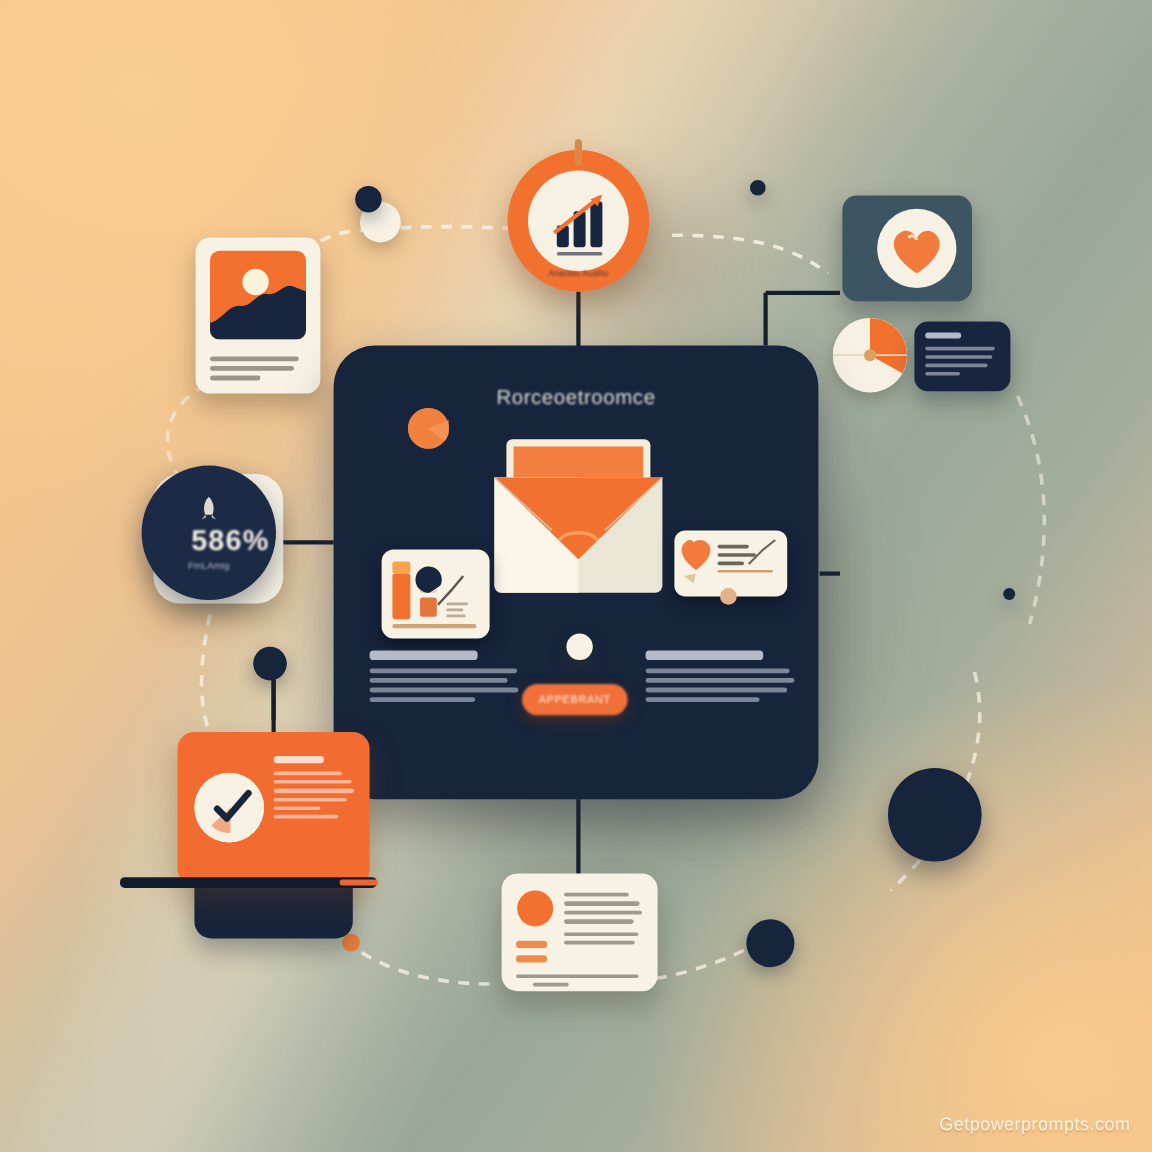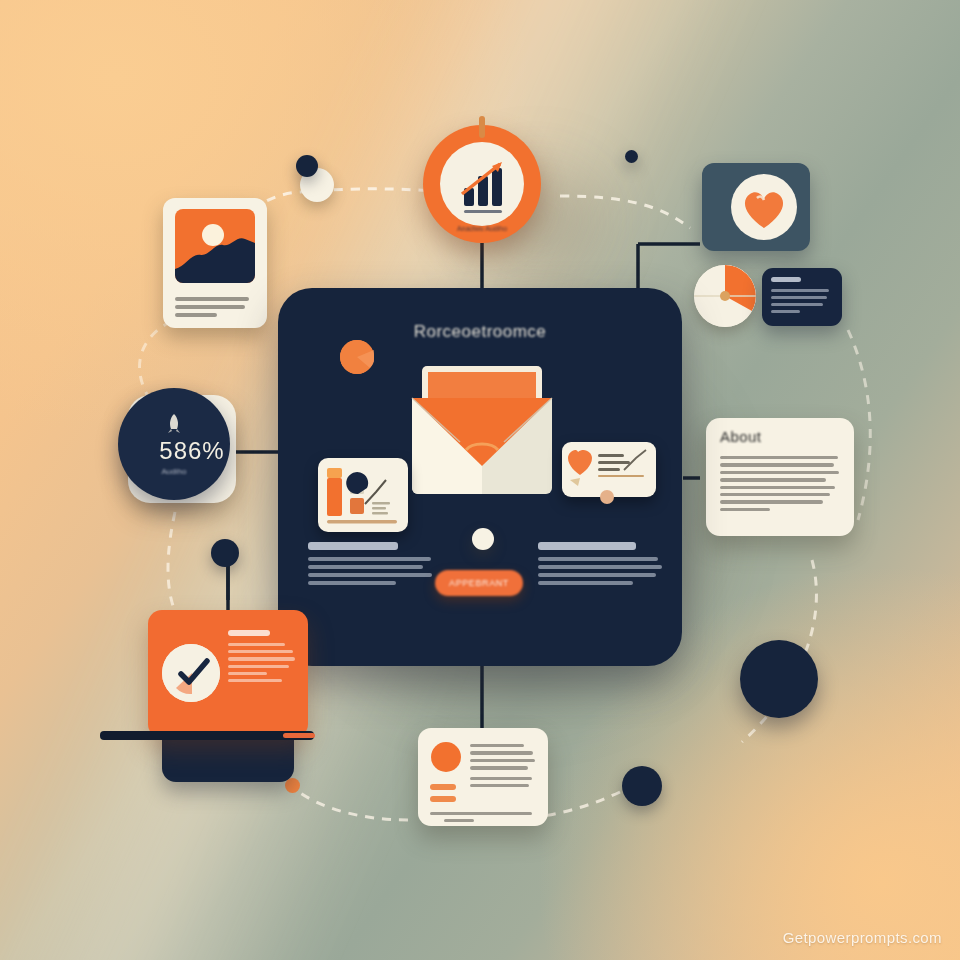--- a/index.html
+++ b/index.html
@@ -115,21 +115,21 @@
   #card-new{left:676px;top:600px;width:130px;height:96px;background:#f7f2e4;border-radius:14px;box-shadow:0 12px 24px rgba(70,65,50,.33);}
   #navy-circle-new{left:740px;top:640px;width:78px;height:78px;border-radius:50%;background:#16243c;box-shadow:0 10px 20px rgba(30,35,50,.4);}
 
   
   #stat-plate{left:128px;top:395px;width:108px;height:108px;background:#f6f1e3;border-radius:22px;box-shadow:0 12px 24px rgba(80,65,45,.35);}
   #stat-circle{
     left:118px;top:388px;width:112px;height:112px;border-radius:50%;
     background:#1b2a45;box-shadow:0 10px 22px rgba(30,35,55,.4);
     display:flex;flex-direction:column;align-items:center;justify-content:center;
   }
-  #stat-value{color:#f2eee2;font-size:24px;font-weight:normal;letter-spacing:1px;filter:blur(.7px);margin-left:36px;}
+  #stat-value{color:#f2eee2;font-size:24px;font-weight:bold;letter-spacing:1px;filter:blur(.7px);margin-left:36px;}
   #stat-label{color:#cfd3dd;font-size:8px;margin-top:2px;filter:blur(.9px);opacity:.8;}
 
   
   #card-task{left:148px;top:610px;width:160px;height:128px;}
   #card-task .clock{
     position:absolute;left:14px;top:34px;width:58px;height:58px;border-radius:50%;background:#f6f1e3;
   }
   #task-device{
     position:absolute;left:162px;top:726px;width:132px;height:56px;background:#16243c;border-radius:0 0 14px 14px;
     box-shadow:0 10px 20px rgba(30,35,50,.35);
@@ -251,44 +251,31 @@
   <div class="card" id="card-darktext">
     <div style="position:absolute;left:9px;top:9px;width:62px;color:#cfd6e2;">
       <span class="thead" style="width:48%;height:5px;"></span>
       <span class="tline" style="width:94%;height:3px;"></span>
       <span class="tline" style="width:90%;height:3px;"></span>
       <span class="tline" style="width:84%;height:3px;"></span>
       <span class="tline" style="width:46%;height:3px;"></span>
     </div>
   </div>
 
-  <div class="card cream" id="card-about">
-    <div style="position:absolute;left:14px;top:10px;color:#2b2b2b;font-size:15px;letter-spacing:.4px;filter:blur(.9px);">About</div>
-    <div style="position:absolute;left:14px;top:34px;width:120px;color:#55524b;">
-      <span class="tline" style="width:98%;height:3.4px;"></span>
-      <span class="tline" style="width:95%;height:3.4px;"></span>
-      <span class="tline" style="width:99%;height:3.4px;"></span>
-      <span class="tline" style="width:88%;height:3.4px;"></span>
-      <span class="tline" style="width:96%;height:3.4px;"></span>
-      <span class="tline" style="width:92%;height:3.4px;"></span>
-      <span class="tline" style="width:86%;height:3.4px;"></span>
-      <span class="tline" style="width:42%;height:3.4px;"></span>
-    </div>
-  </div>
 
   <div class="card" id="navy-circle-new"></div>
 
   <div class="card" id="stat-plate"></div>
   <div class="card" id="stat-circle">
     <svg width="20" height="22" viewBox="0 0 20 22" style="margin-bottom:2px;opacity:.9">
       <path d="M10,1 C14,5 15,11 13,16 L7,16 C5,11 6,5 10,1 Z" fill="#f3eee1"></path>
       <path d="M7,16 L4,20 L8,18 Z M13,16 L16,20 L12,18 Z" fill="#f3eee1" opacity=".75"></path>
     </svg>
     <div id="stat-value">586%</div>
-    <div id="stat-label">Audiho</div>
+    <div id="stat-label">FmLAmtg</div>
   </div>
 
   <div class="card" id="main-panel">
     <div id="main-title">Rorceoetroomce</div>
     <div class="orange-dot-sm" style="left:62px;top:52px;">
       <svg width="34" height="34" viewBox="0 0 34 34">
         <circle cx="17" cy="17" r="17" fill="#f1813f"></circle>
         <path d="M17,17 L34,10 A17,17 0 0,1 30,28 Z" fill="#f79a60" opacity=".7"></path>
       </svg>
     </div>

